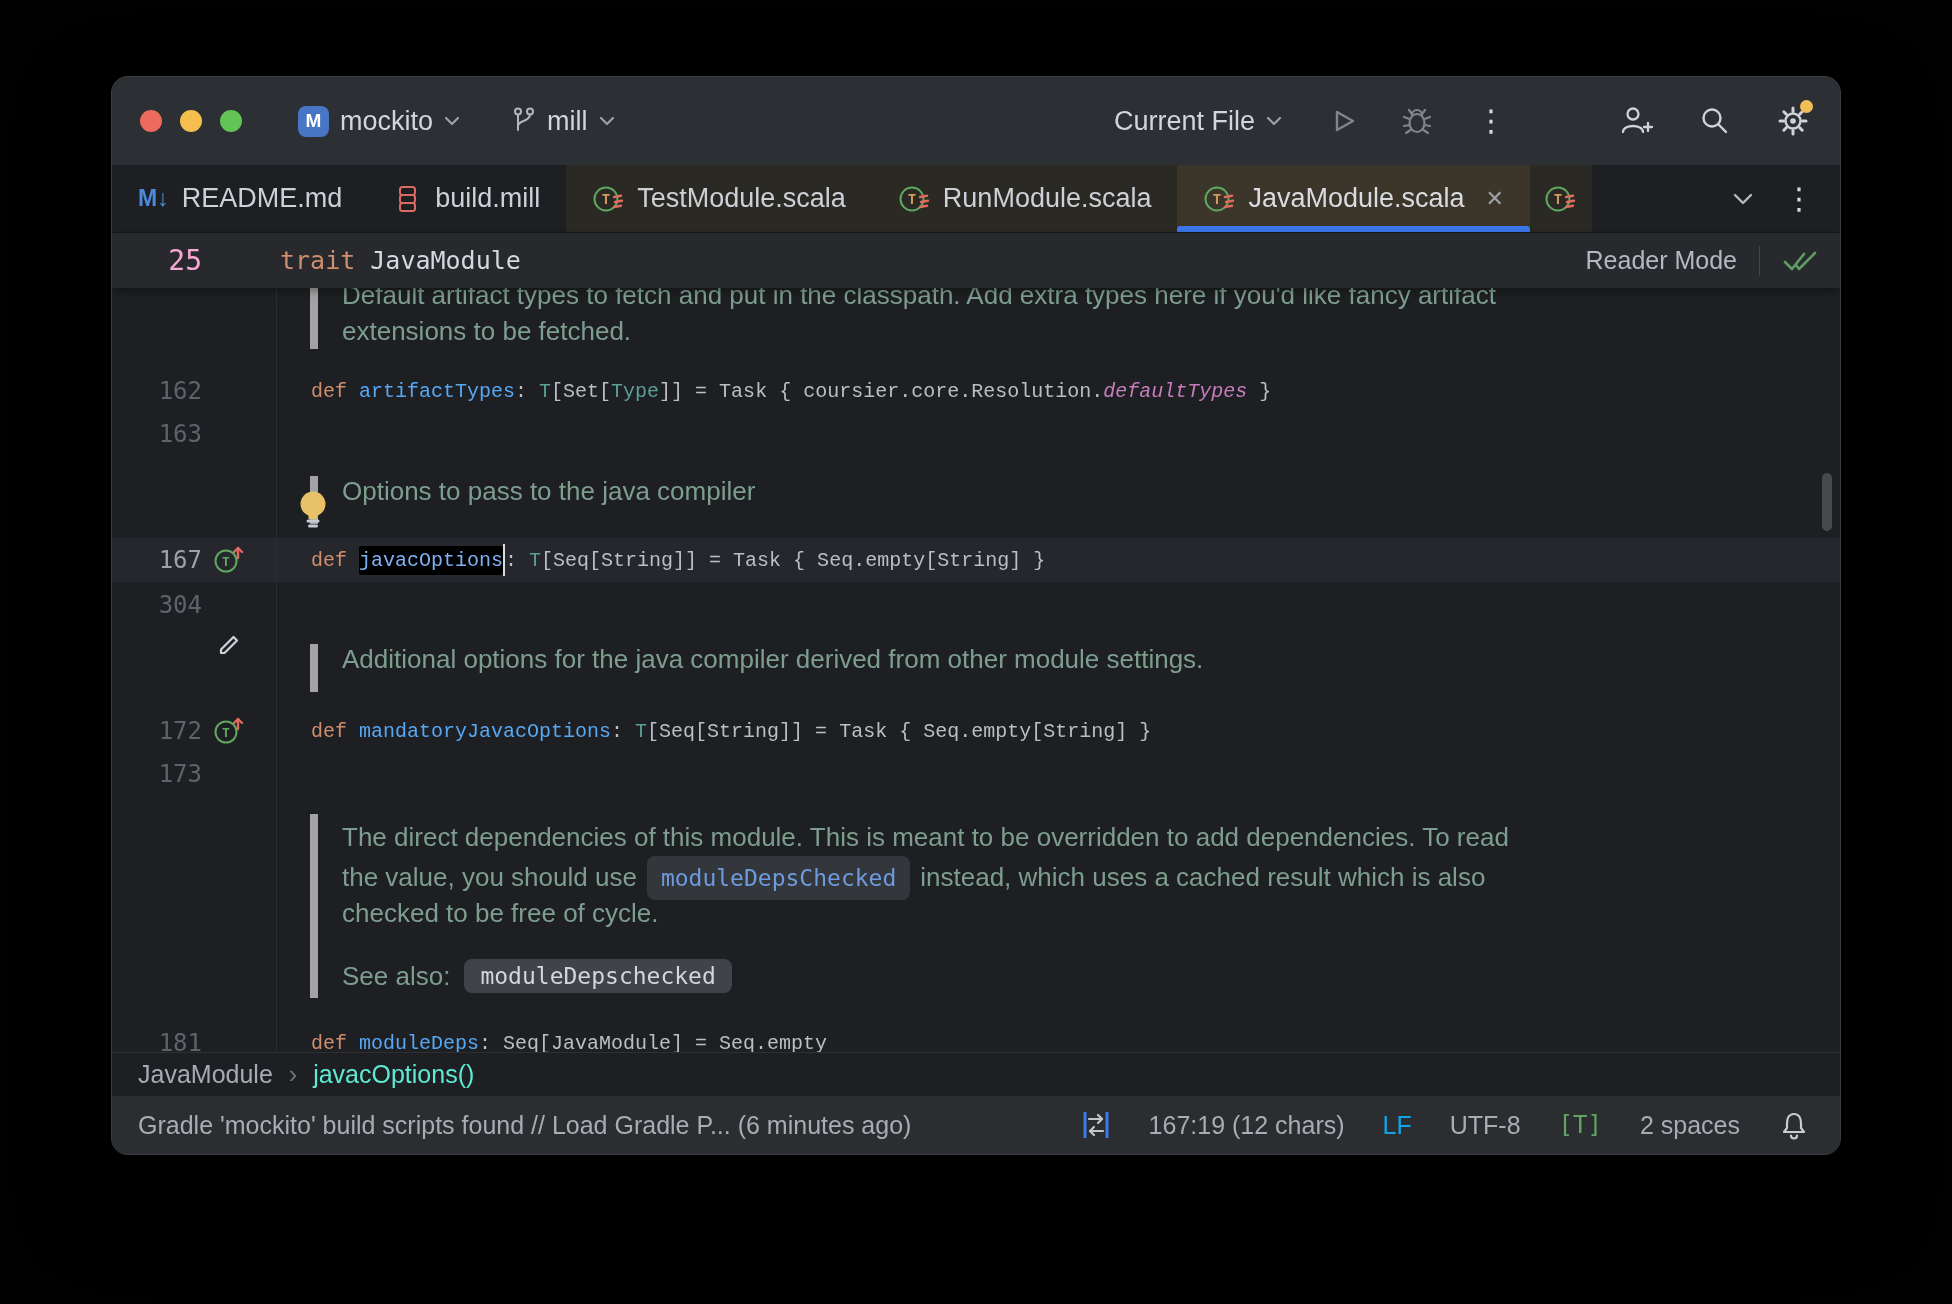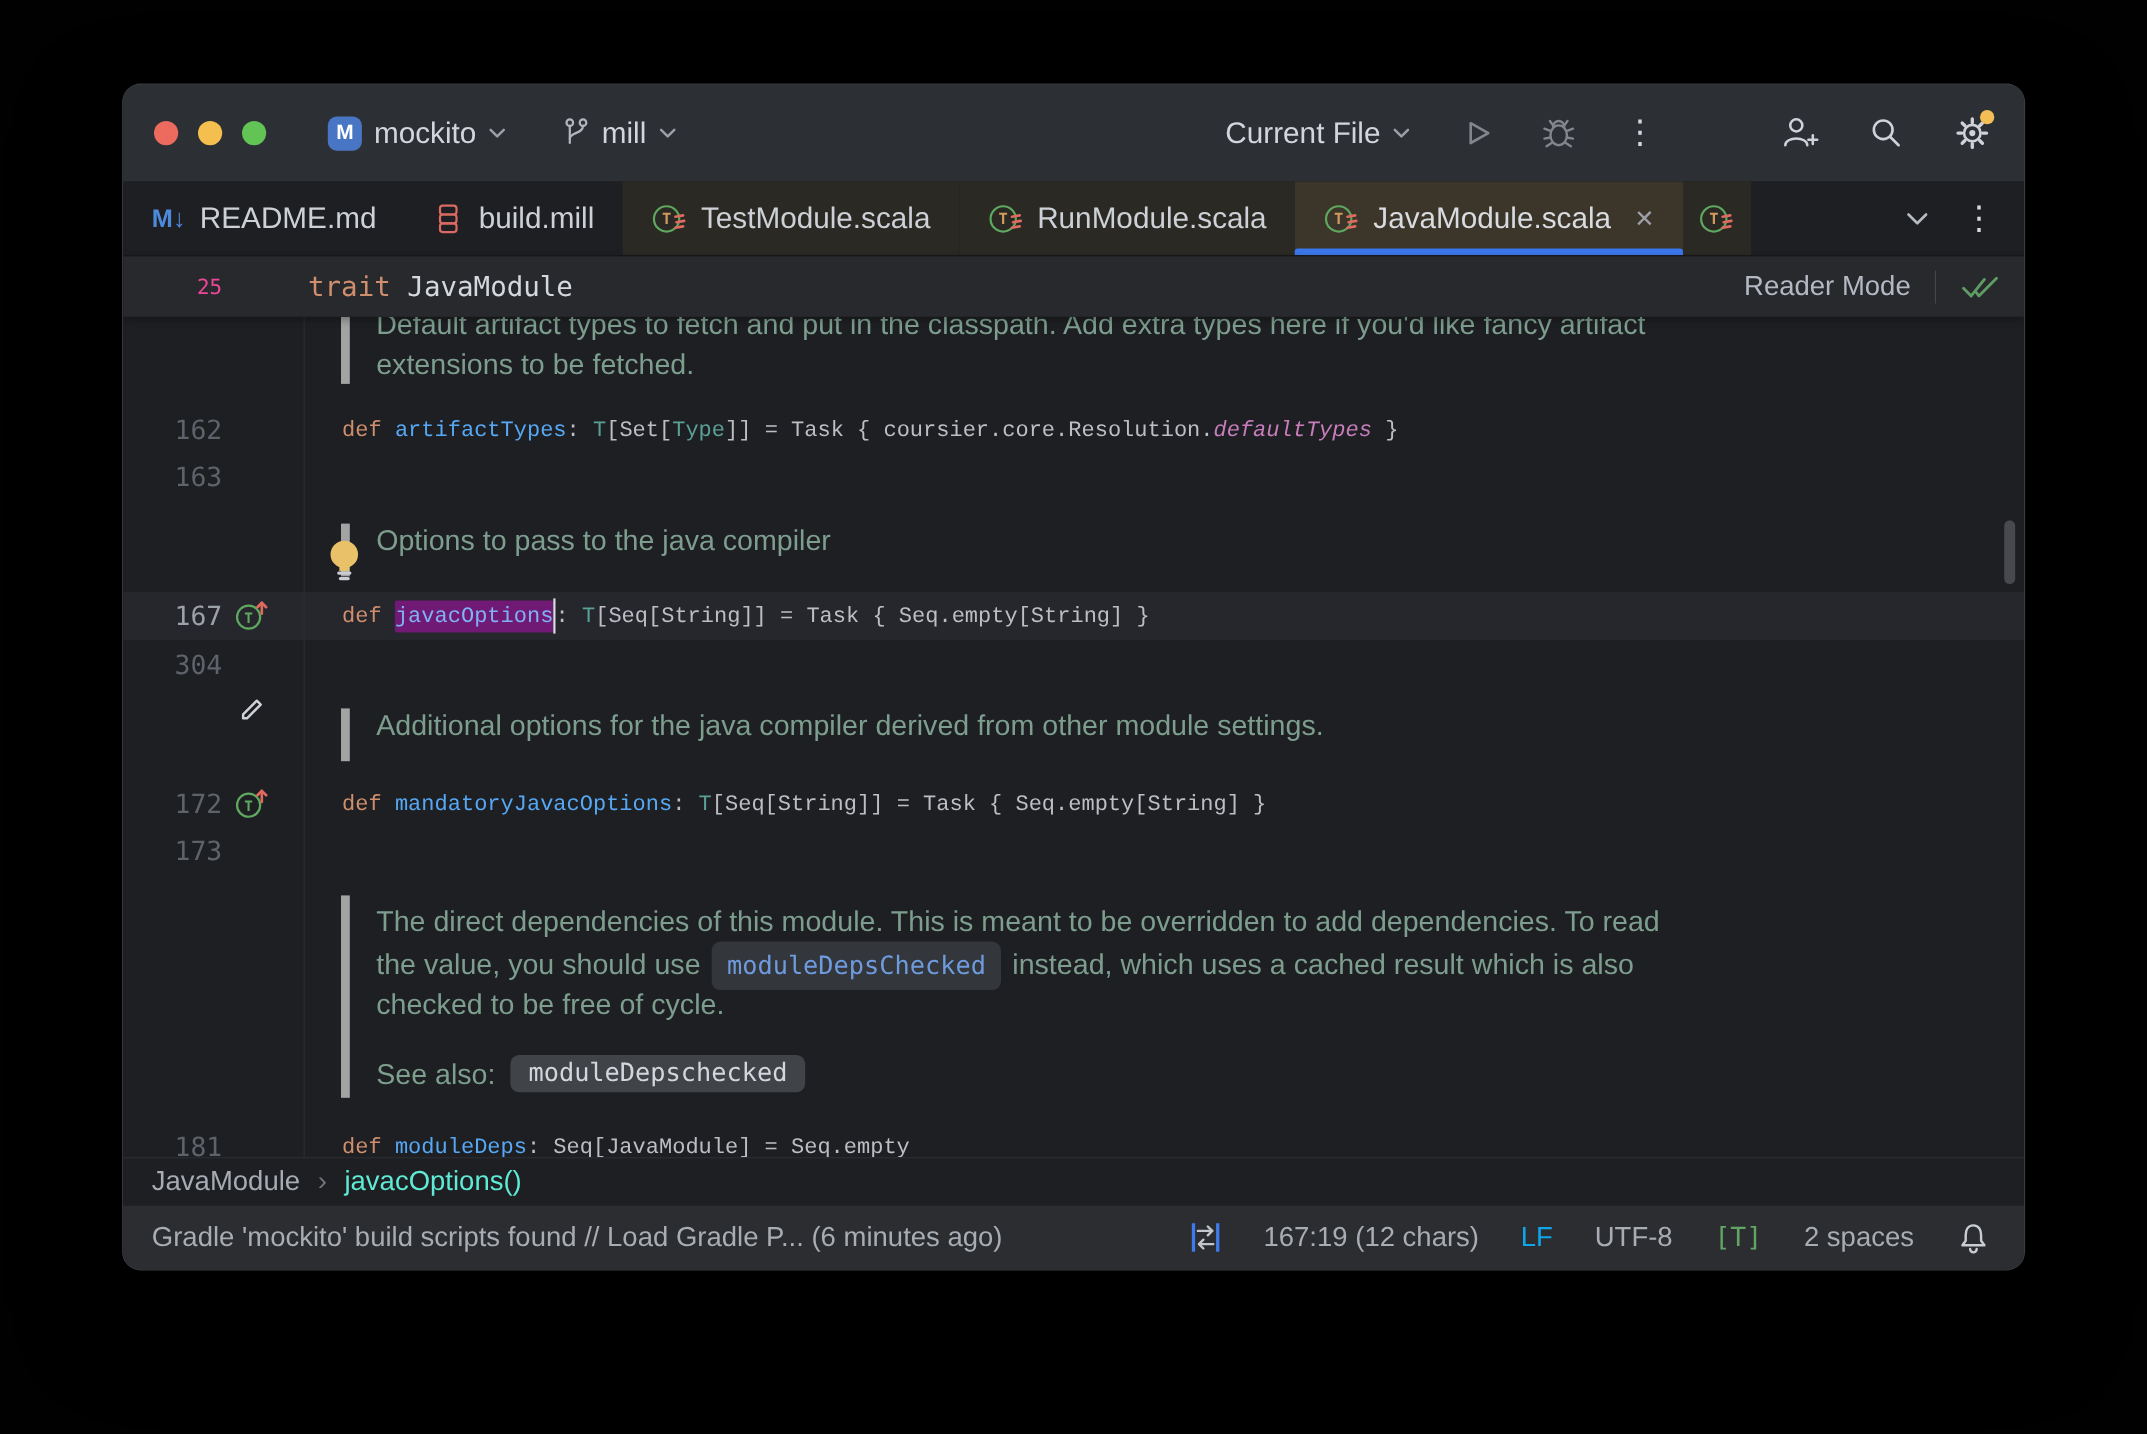--- a/index.html
+++ b/index.html
@@ -37,38 +37,38 @@
   .tab .close { margin-left:8px; color:#9DA0A7; font-size:22px; }
   .tab.partial { width:62px; overflow:hidden; padding:0 0 0 14px; }
   .md-glyph { color:#4E8ADB; font-weight:700; font-size:23px; }
   .tabbar-right { margin-left:auto; display:flex; align-items:center; gap:30px; padding-right:26px; }
 
   
   .sticky { position:absolute; left:0; top:155px; right:0; height:56px; background:#27292D;
             border-top:1px solid #141517; display:flex; align-items:center;
             box-shadow:0 3px 8px rgba(0,0,0,.35); z-index:5;
             font-family:"DejaVu Sans Mono", monospace; font-size:25px; }
-  .sticky .lnum-s { width:90px; text-align:right; color:#ec4899; font-size:19px; }
+  .sticky .lnum-s { width:90px; text-align:right; color:#f9a8d4; font-size:28px; }
   .sticky .code-s { margin-left:78px; white-space:pre; }
   .reader-grp { margin-left:auto; display:flex; align-items:center; gap:22px; padding-right:22px;
                 font-family:"Liberation Sans", sans-serif; font-size:25px; color:#B4B8C2; }
   .reader-div { width:1px; height:30px; background:#43464A; }
 
   
   .editor { position:absolute; left:0; top:211px; right:0; height:764px; background:#1E1F22; overflow:hidden; }
   .gutter-sep { position:absolute; left:164px; top:0; bottom:0; width:1px; background:#2B2D31; }
   .lnum { position:absolute; width:90px; text-align:right; height:44px; line-height:44px;
           color:#5E636B; font-family:"DejaVu Sans Mono", monospace; font-size:24px; }
   .lnum.cur { color:#9DA1A8; }
   .cur-line { position:absolute; left:0; right:0; top:250px; height:44px; background:#25272C; }
   .crow { position:absolute; left:199px; height:44px; display:flex; align-items:center; white-space:pre;
           font-family:Liberation Mono, monospace; font-size:20px; color:#BCBEC4; }
   .kw { color:#CF8E6D; } .fn { color:#56A8F5; } .ty { color:#5AA096; }
   .ref { color:#C77DBB; font-style:italic; }
-  .sel { background:#701a75; color:#7FB2F4; border-radius:2px; padding:3px 0; }
+  .sel { background:#000000; color:#7FB2F4; border-radius:2px; padding:3px 0; }
   .caret { display:inline-block; width:2px; height:32px; background:#D8DBE0; vertical-align:middle; }
   .docblock { position:absolute; left:198px; border-left:8px solid #a3a3a3; padding-left:24px;
               color:#7D9E8E; font-size:26px; }
   .docline { height:36px; line-height:36px; white-space:pre; }
   .docflex { display:flex; align-items:flex-start; }
   .para .docline { height:38px; line-height:38px; }
   .chip-blue { display:inline-block; background:#33363B; color:#6E9BDD; border-radius:8px;
                font-family:"DejaVu Sans Mono", monospace; font-size:23px; padding:3px 14px; margin:0 10px; }
   .chip-gray { display:inline-block; background:#404348; color:#D3D6DB; border-radius:8px;
                font-family:"DejaVu Sans Mono", monospace; font-size:23px; padding:4px 16px; margin-left:14px; }

